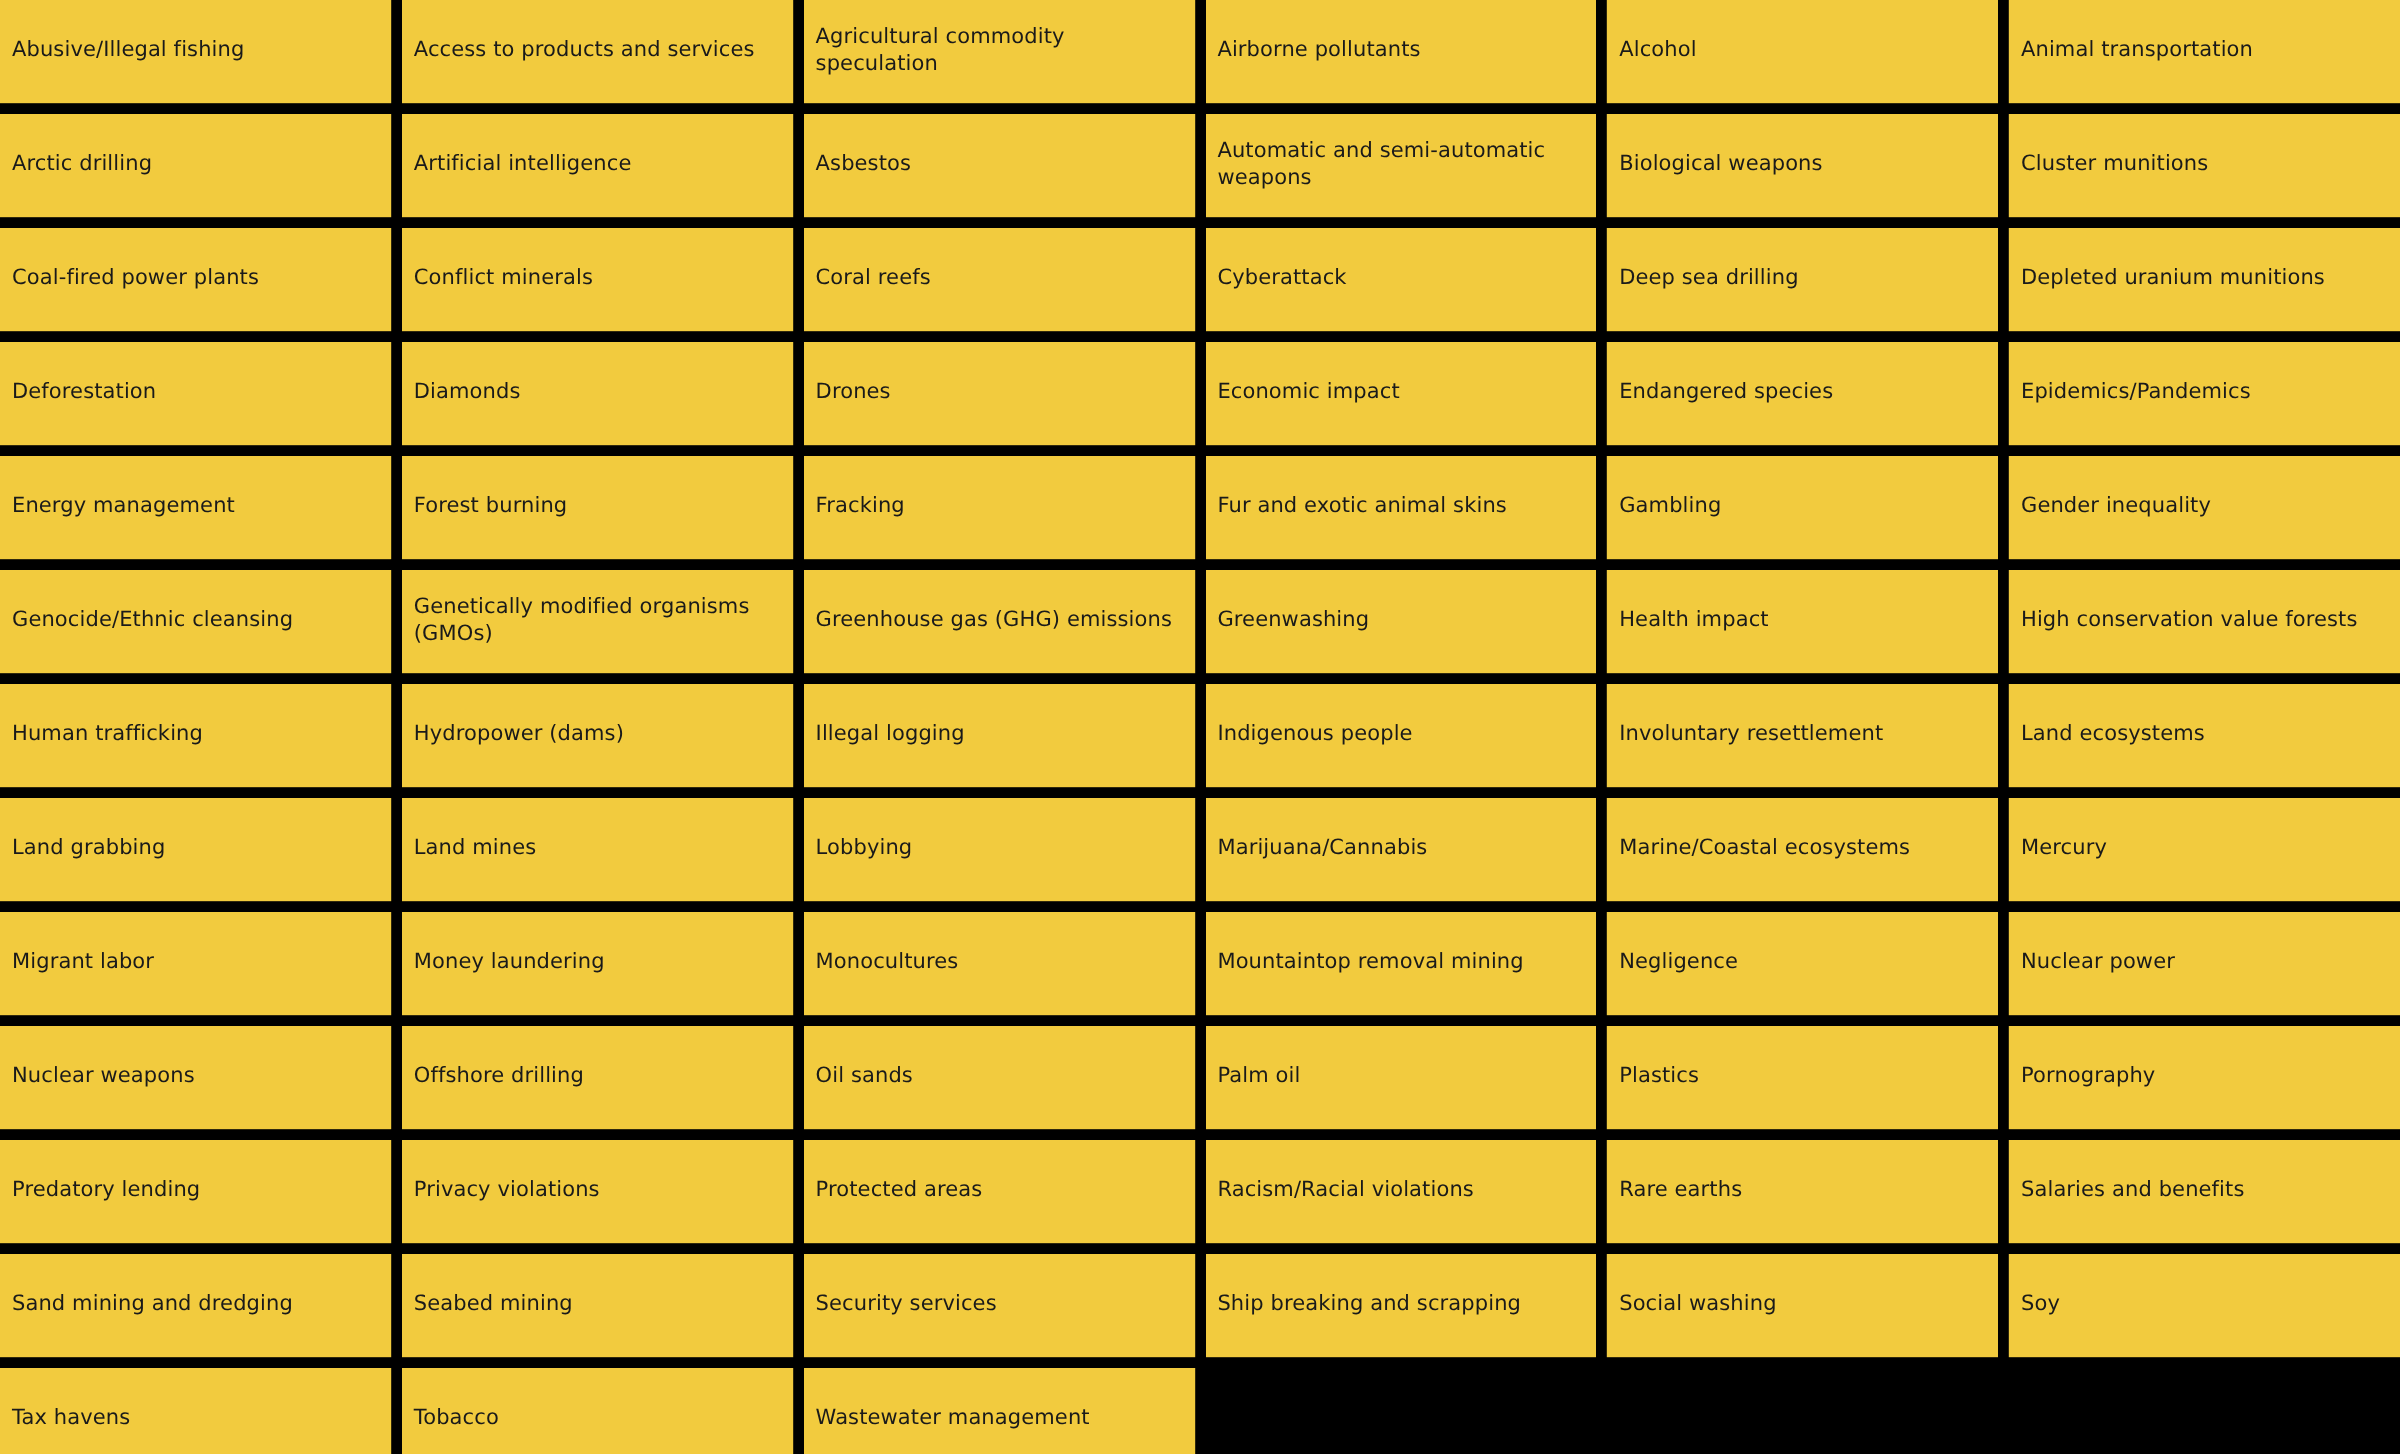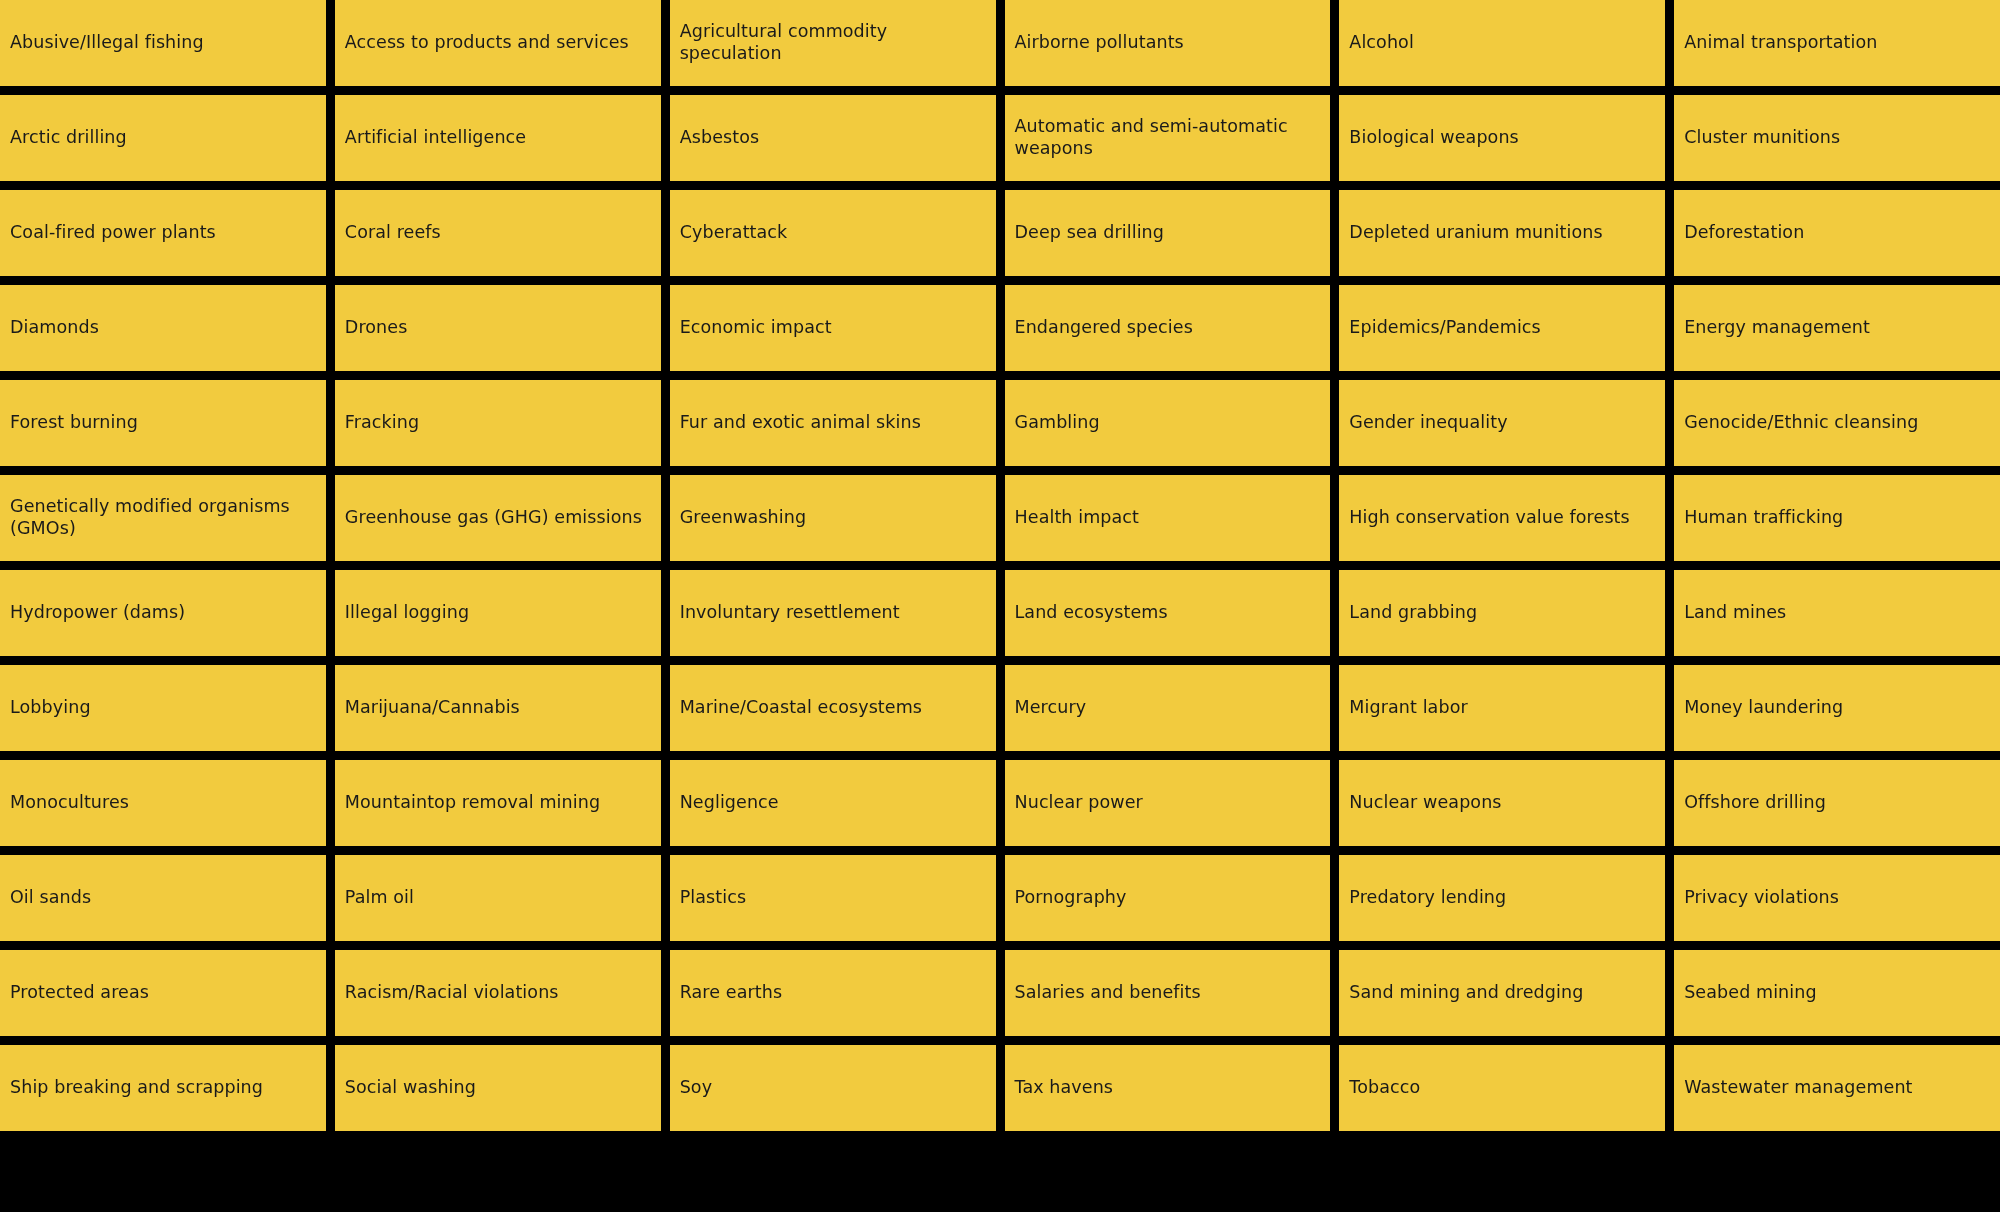--- a/index.html
+++ b/index.html
@@ -74,20 +74,23 @@
     <div class="cell">
       <span>Biological weapons</span>
     </div>
     <div class="cell">
       <span>Cluster munitions</span>
     </div>
     <div class="cell">
       <span>Coal-fired power plants</span>
     </div>
     <div class="cell">
+      <span>Conflict minerals</span>
+    </div>
+    <div class="cell">
       <span>Coral reefs</span>
     </div>
     <div class="cell">
       <span>Cyberattack</span>
     </div>
     <div class="cell">
       <span>Deep sea drilling</span>
     </div>
     <div class="cell">
       <span>Depleted uranium munitions</span>
@@ -149,20 +152,23 @@
     <div class="cell">
       <span>Human trafficking</span>
     </div>
     <div class="cell">
       <span>Hydropower (dams)</span>
     </div>
     <div class="cell">
       <span>Illegal logging</span>
     </div>
     <div class="cell">
+      <span>Indigenous people</span>
+    </div>
+    <div class="cell">
       <span>Involuntary resettlement</span>
     </div>
     <div class="cell">
       <span>Land ecosystems</span>
     </div>
     <div class="cell">
       <span>Land grabbing</span>
     </div>
     <div class="cell">
       <span>Land mines</span>
@@ -231,20 +237,23 @@
       <span>Rare earths</span>
     </div>
     <div class="cell">
       <span>Salaries and benefits</span>
     </div>
     <div class="cell">
       <span>Sand mining and dredging</span>
     </div>
     <div class="cell">
       <span>Seabed mining</span>
+    </div>
+    <div class="cell">
+      <span>Security services</span>
     </div>
     <div class="cell">
       <span>Ship breaking and scrapping</span>
     </div>
     <div class="cell">
       <span>Social washing</span>
     </div>
     <div class="cell">
       <span>Soy</span>
     </div>

